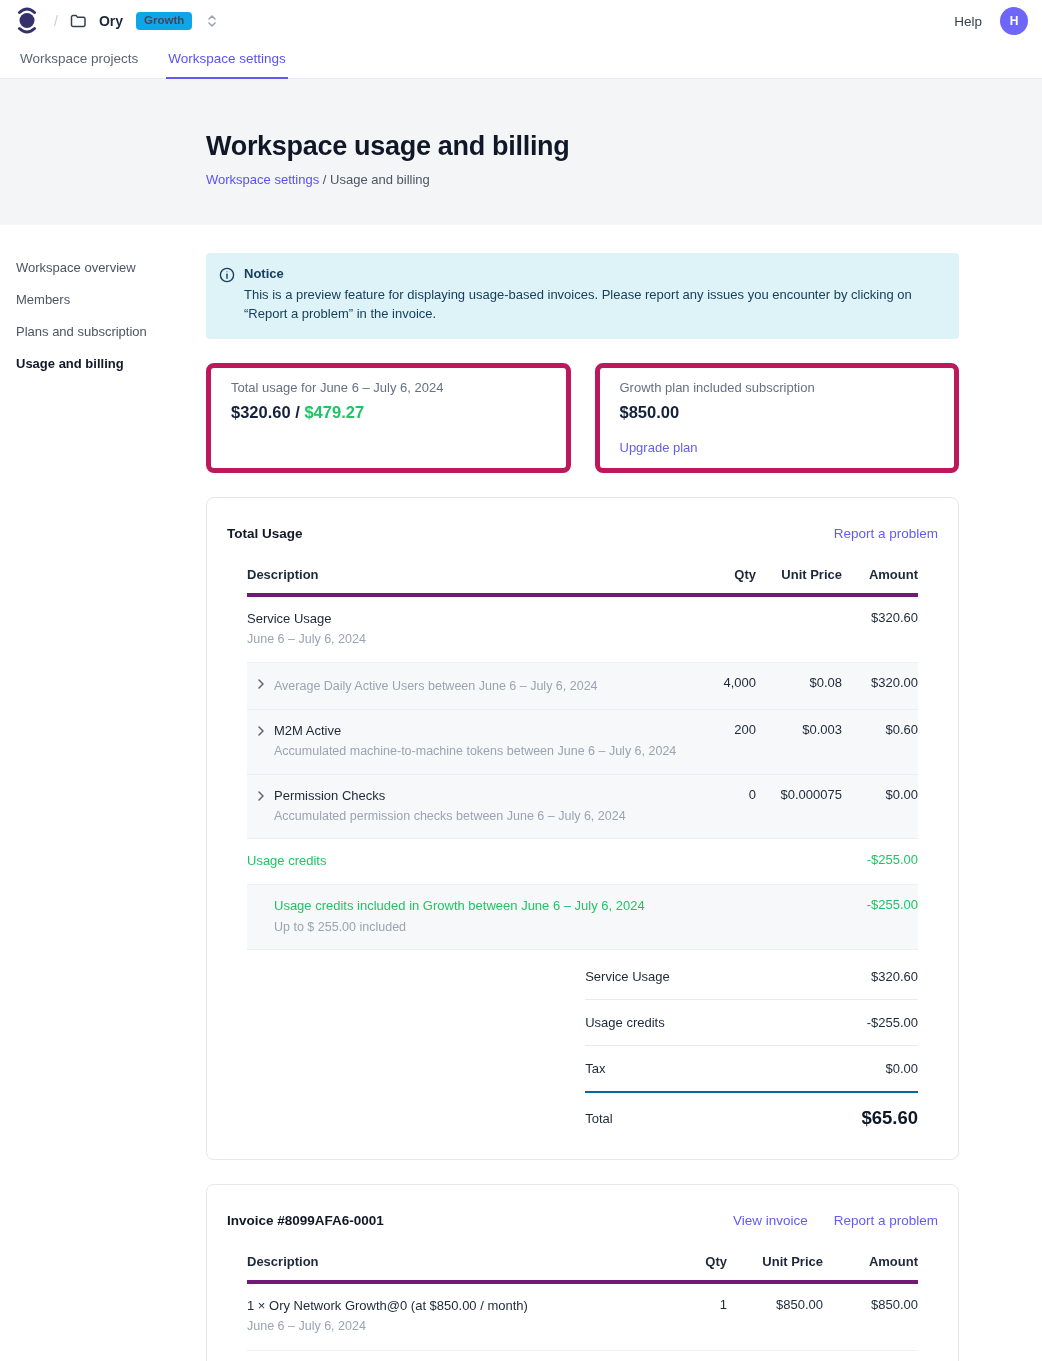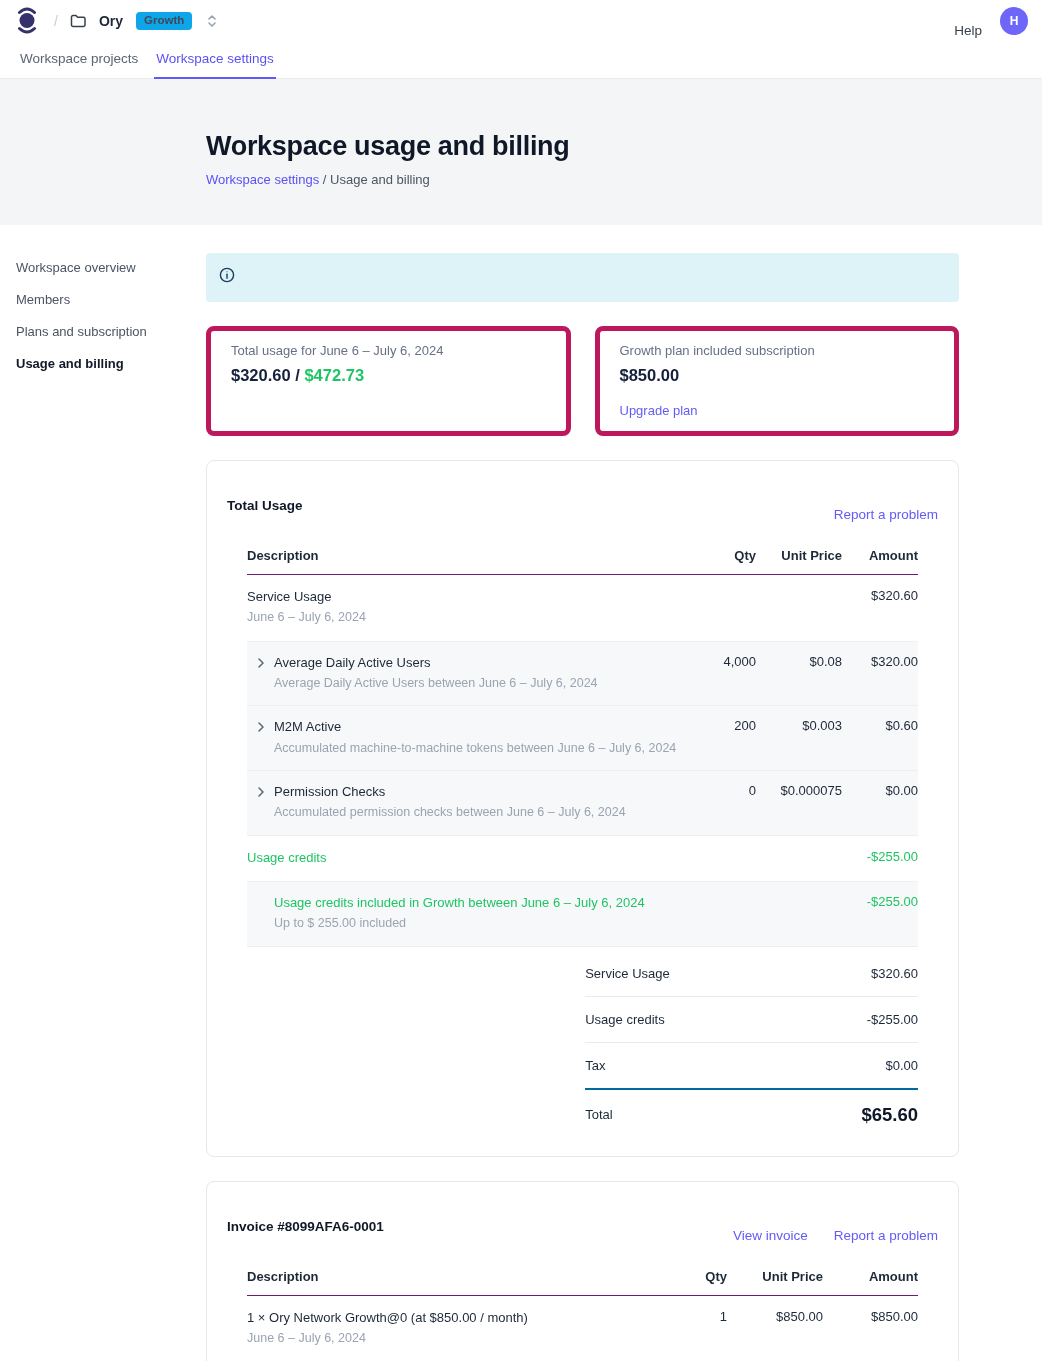--- a/index.html
+++ b/index.html
@@ -3,21 +3,21 @@
 <meta charset="utf-8">
 <style>
   * { margin:0; padding:0; box-sizing:border-box; }
   html,body { background:#fff; }
   body {
     width:1042px; min-height:1361px;
     font-family:"Liberation Sans", sans-serif;
     color:#182338;
     -webkit-font-smoothing:antialiased;
   }
-  a { text-decoration:none; cursor:pointer;margin-top:18px; }
+  a { text-decoration:none; cursor:pointer; }
   .purple { color:#635bf6; }
   .green  { color:#1fc565; }
 
   
   .topbar {
     height:42px; display:flex; align-items:center; padding:0 14px;
     background:#fff;
   }
   .logo { width:26px; height:30px; display:flex; align-items:center; justify-content:center; cursor:pointer; }
   .tb-sep { color:#c6cdd8; font-size:14px; margin:0 12px 0 14px; }
@@ -32,21 +32,21 @@
   .tb-spacer { flex:1; }
   .help-link { font-size:13.5px; color:#36414f; font-weight:500; margin-right:18px; }
   .avatar {
     width:28px; height:28px; border-radius:50%; background:#6e66f8; color:#fff;
     font-size:12px; font-weight:600; display:flex; align-items:center; justify-content:center;
     cursor:pointer;
   }
 
   
   .tabbar {
-    display:flex; gap:14px; padding:0 18px; border-bottom:1px solid #e8eaee; background:#fff;
+    display:flex; gap:26px; padding:0 18px; border-bottom:1px solid #e8eaee; background:#fff;
   }
   .tab {
     font-size:13.5px; padding:9px 2px 11px; color:#5b6472; cursor:pointer;
     border-bottom:2px solid transparent; margin-bottom:-1px; font-weight:500;
   }
   .tab.active { color:#5a51f5; border-bottom-color:#6159f7; }
 
   
   .hero { background:#f4f5f7; padding:52px 0 38px 206px; }
   .hero h1 { font-size:27px; font-weight:700; color:#101828; letter-spacing:-0.3px; }
@@ -91,21 +91,21 @@
   .tbl { margin:20px 20px 0; }
   .trow { display:flex; align-items:flex-start; }
   .col-desc { flex:1; min-width:0; }
   .num { text-align:right; font-size:13px; color:#1d2939; }
 
   
   .t1 .col-qty { width:70px; } .t1 .col-unit { width:86px; } .t1 .col-amt { width:76px; }
   
   .t2 .col-qty { width:60px; } .t2 .col-unit { width:96px; } .t2 .col-amt { width:95px; }
 
-  .thead { padding-bottom:11px; border-bottom:1px solid #701a75; }
+  .thead { padding-bottom:11px; border-bottom:4px solid #701a75; }
   .thead .hcell { font-size:13px; font-weight:600; color:#1d2939; }
 
   .trow .r-title { font-size:13px; color:#1d2939; line-height:1.4; }
   .trow .r-sub { font-size:12.5px; color:#9aa4b2; margin-top:3px; line-height:1.4; }
   .trow.white { padding:13px 0 14px; border-bottom:1px solid #eef0f3; }
   .trow.shade { background:#f7f8fa; padding:12px 0 13px; border-bottom:1px solid #eceef2; }
   .trow.shade .col-desc { display:flex; }
   .chev { width:27px; flex-shrink:0; display:flex; justify-content:center; padding-top:3px; cursor:pointer; }
   .indent { padding-left:27px; }
   .trow .gtitle.green, .trow .num.green { color:#1fc565; }
@@ -177,26 +177,30 @@
   <main class="main">
 
     <div class="notice">
       <span class="n-icon">
         <svg width="16" height="16" viewBox="0 0 16 16" fill="none" stroke="#17405d" stroke-width="1.4">
           <circle cx="8" cy="8" r="6.6"></circle>
           <line x1="8" y1="7.2" x2="8" y2="11.2" stroke-linecap="round"></line>
           <circle cx="8" cy="4.8" r="0.55" fill="#17405d" stroke="none"></circle>
         </svg>
       </span>
+      <div>
+        <div class="n-title">Notice</div>
+        <div class="n-body">This is a preview feature for displaying usage-based invoices. Please report any issues you encounter by clicking on “Report a problem” in the invoice.</div>
+      </div>
     </div>
 
     <div class="cards">
       <div class="card">
         <div class="c-label">Total usage for June 6 – July 6, 2024</div>
-        <div class="c-value"><span>$320.60</span><span> / </span><span class="green">$472.73</span></div>
+        <div class="c-value"><span>$320.60</span><span> / </span><span class="green">$479.27</span></div>
       </div>
       <div class="card">
         <div class="c-label">Growth plan included subscription</div>
         <div class="c-value">$850.00</div>
         <a class="c-link purple">Upgrade plan</a>
       </div>
     </div>
 
     <section class="panel">
       <div class="panel-head">
@@ -225,21 +229,20 @@
         </div>
 
         <div class="trow shade">
           <span class="col-desc">
             <span class="chev">
               <svg width="8" height="12" viewBox="0 0 8 12" fill="none" stroke="#5b6472" stroke-width="1.5" stroke-linecap="round" stroke-linejoin="round">
                   <path d="M2 2 L6 6 L2 10"></path>
                 </svg>
             </span>
             <span>
-              <div class="r-title">Average Daily Active Users</div>
               <div class="r-sub">Average Daily Active Users between June 6 – July 6, 2024</div>
             </span>
           </span>
           <span class="col-qty num">4,000</span>
           <span class="col-unit num">$0.08</span>
           <span class="col-amt num">$320.00</span>
         </div>
 
         <div class="trow shade">
           <span class="col-desc">

